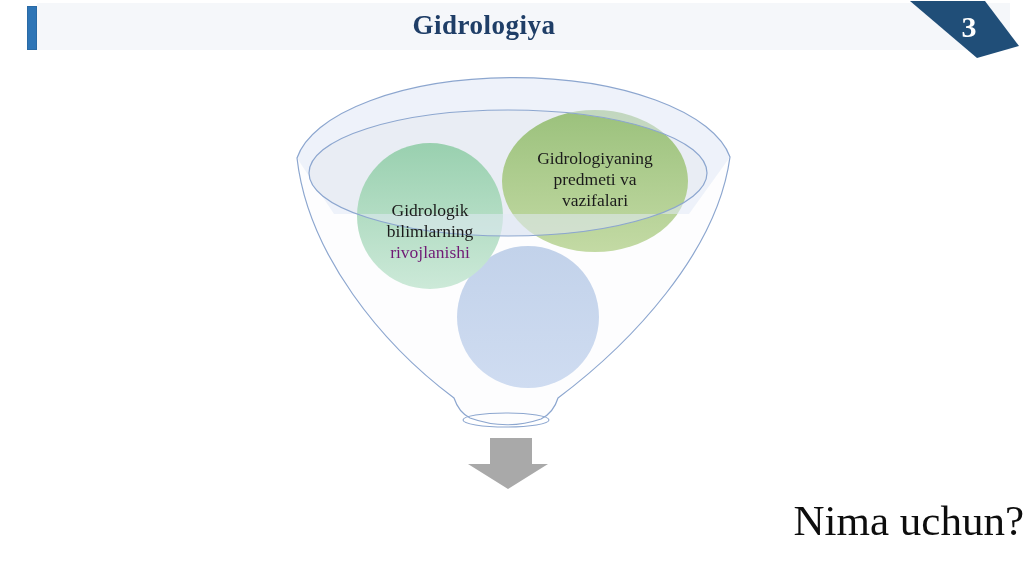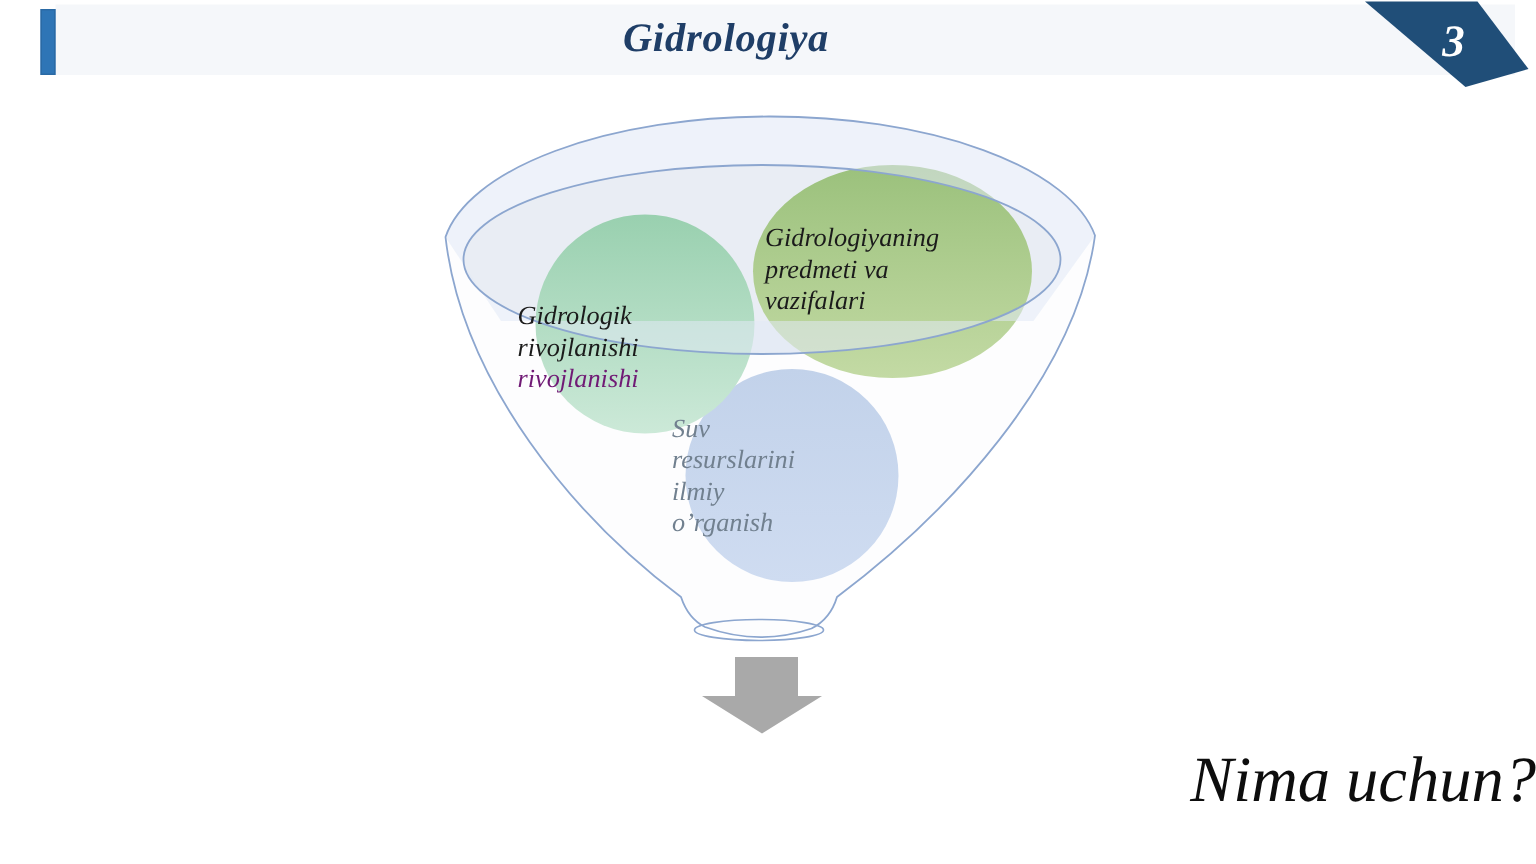--- a/index.html
+++ b/index.html
@@ -3,21 +3,20 @@
 <meta charset="utf-8">
 <style>
   html, body { margin: 0; padding: 0; background: #ffffff; }
   .slide {
     position: relative;
     width: 1024px;
     height: 548px;
     background: #ffffff;
     overflow: hidden;
     font-family: "Liberation Serif", "DejaVu Serif", serif;
-    font-style: italic;
   }
   
   .header-band {
     position: absolute;
     left: 37px;
     top: 3px;
     width: 973px;
     height: 47px;
     background: #f5f7fa;
   }
@@ -54,20 +53,21 @@
   
   .funnel-svg {
     position: absolute;
     left: 0;
     top: 0;
     width: 1024px;
     height: 576px;
   }
   .bubble-label {
     position: absolute;
+    text-align: center;
     line-height: 21px;
     font-size: 17.5px;
     color: #1b1b1b;
     white-space: pre-line;
   }
   .bubble-label .sub {
     display: block;
     color: #701a75;
   }
   .bubble-label-left   { left: 345px; top: 179px; width: 170px; }
@@ -138,26 +138,22 @@
              Q 506,431 470,418
              C 462,414 457,407 454,398
              C 383,345 308,255 297,158 Z" fill="none" stroke="#8ca6cf" stroke-width="1.2"></path>
     <ellipse cx="506" cy="420" rx="43" ry="7" fill="none" stroke="#8ca6cf" stroke-width="1.1"></ellipse>
 
     <polygon points="490,438 532,438 532,464 548,464 508,489 468,464 490,464" fill="#a9a9a9"></polygon>
   </svg>
 
   <div class="bubble-label bubble-label-left">
     <span>Gidrologik
-rivojlanishi</span>
+bilimlarning</span>
     <span class="sub">rivojlanishi</span>
   </div>
   <div class="bubble-label bubble-label-right">Gidrologiyaning
 predmeti va
 vazifalari</div>
-  <div class="bubble-label bubble-label-bottom">Suv
-resurslarini
-ilmiy
-o’rganish</div>
 
   <div class="conclusion-text">Nima uchun?</div>
 
 </div>
 
 </body></html>

